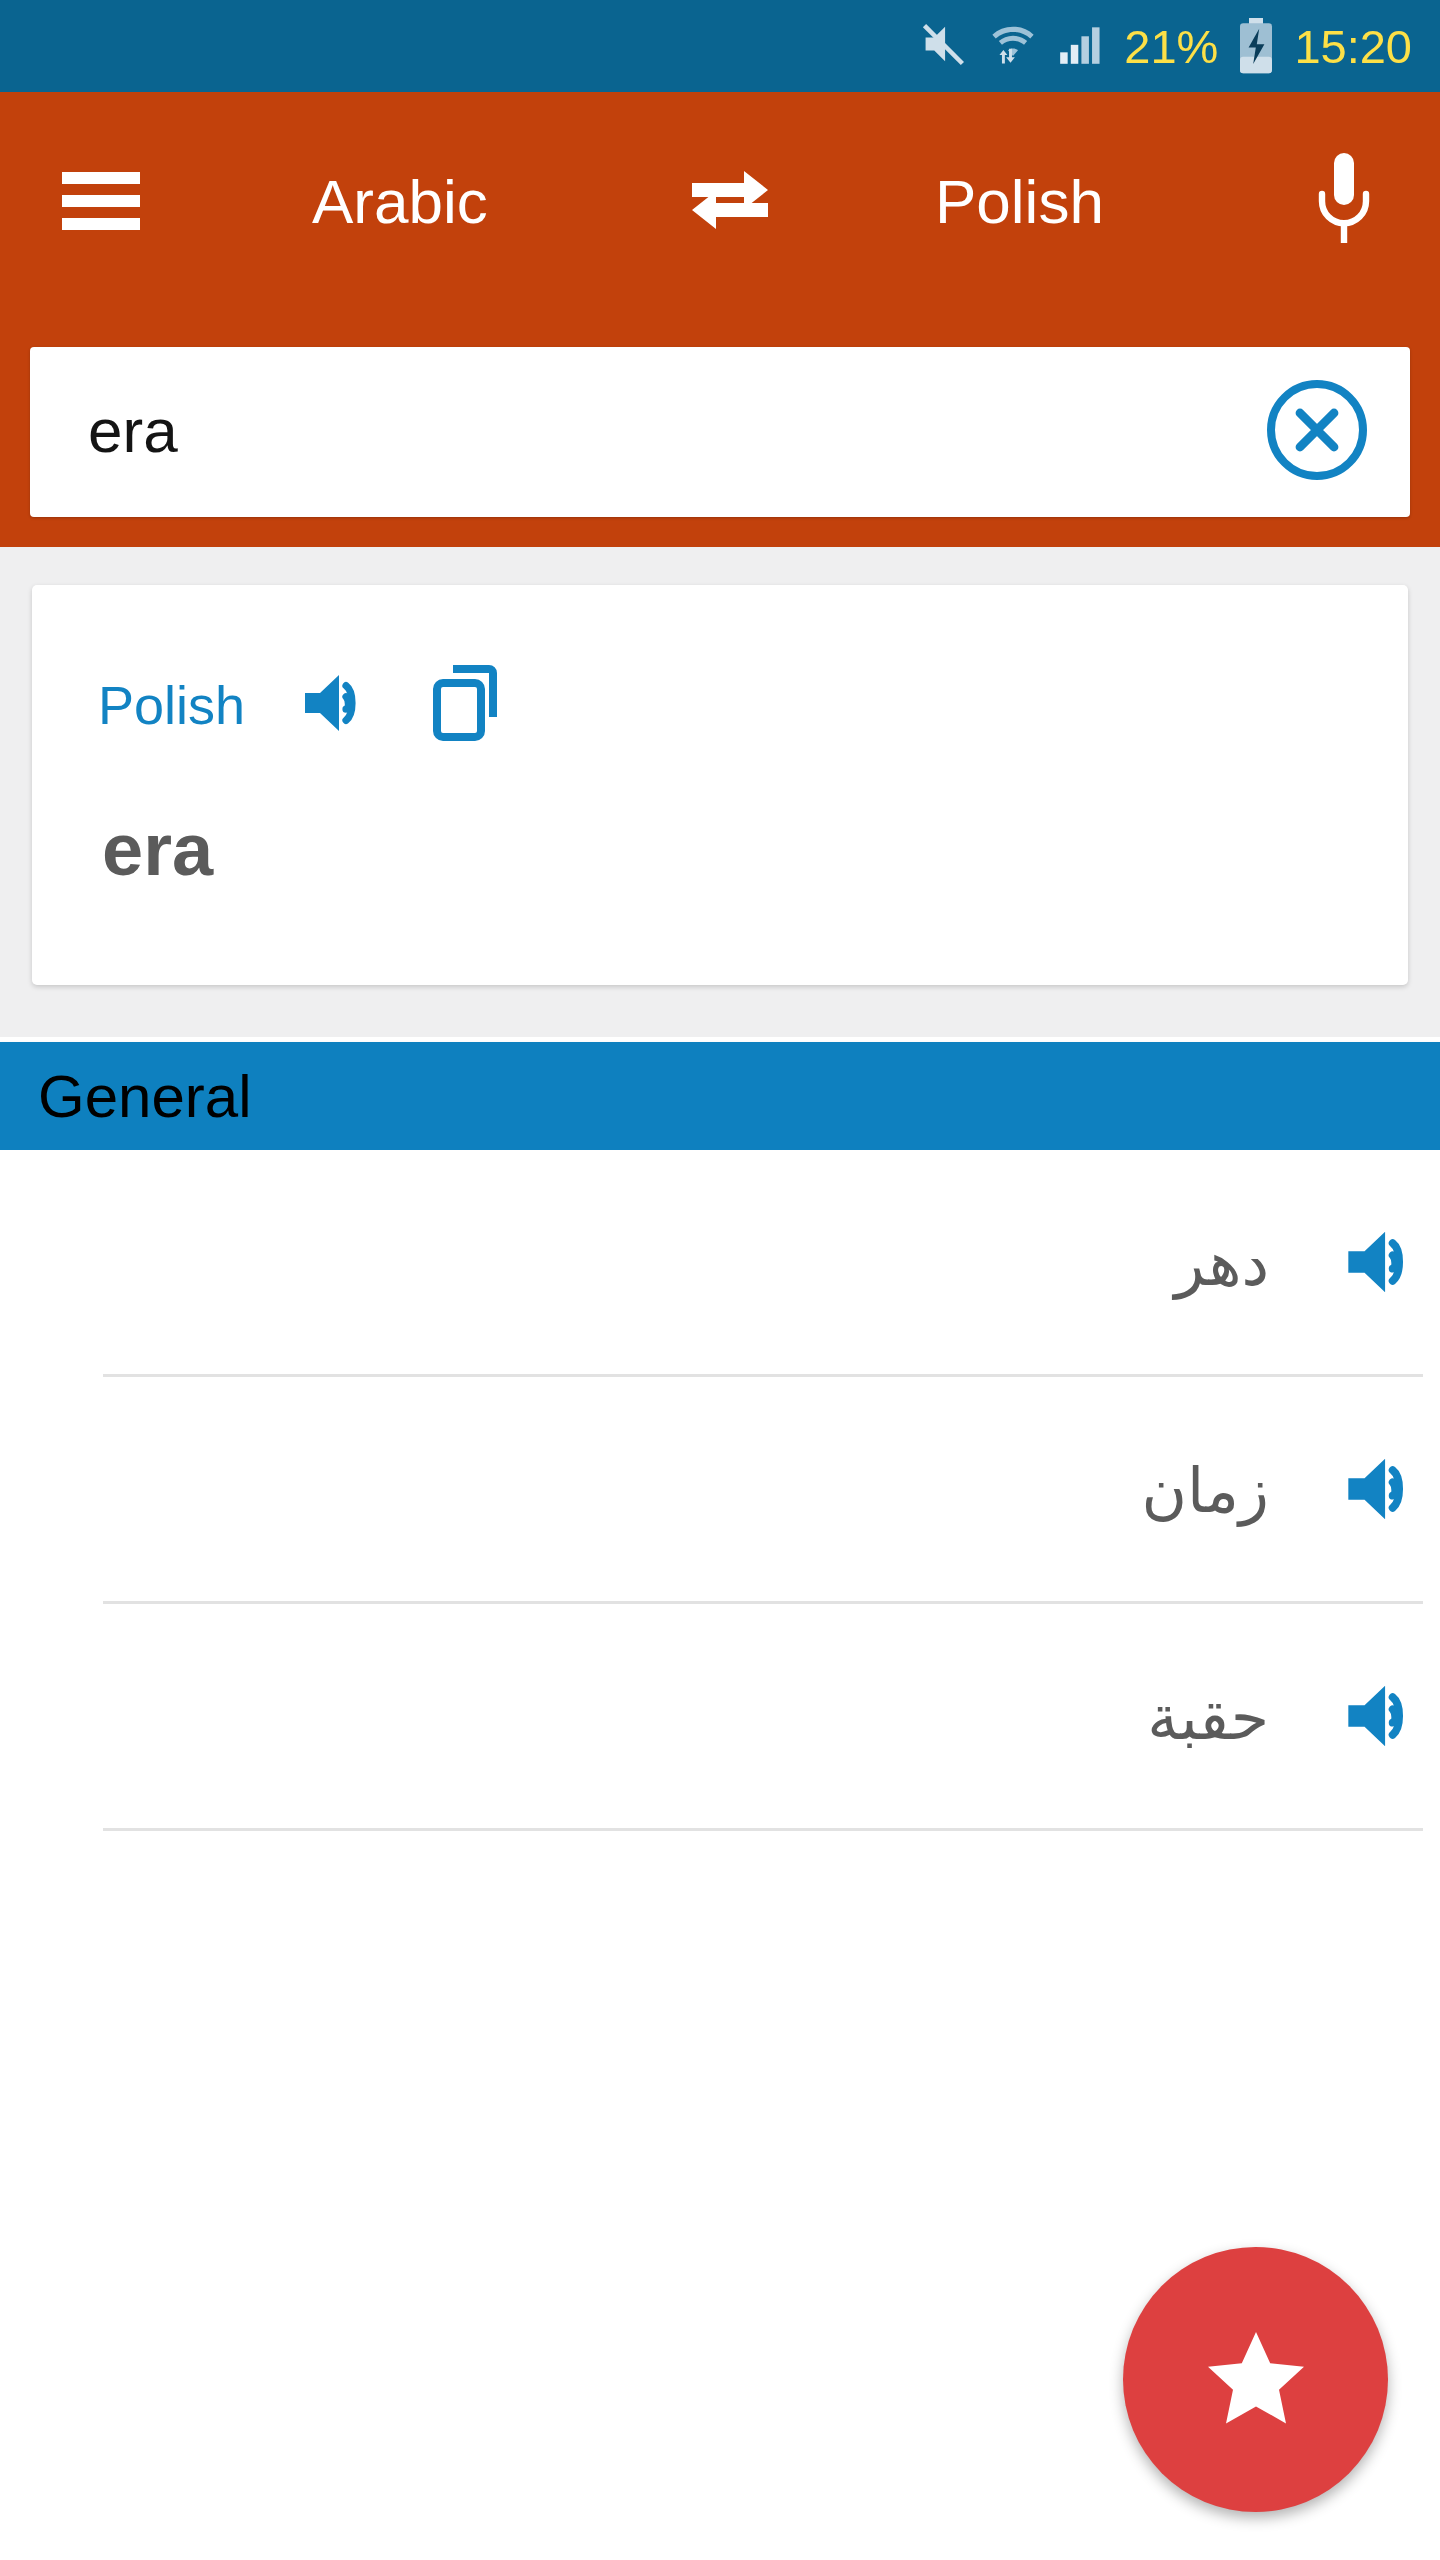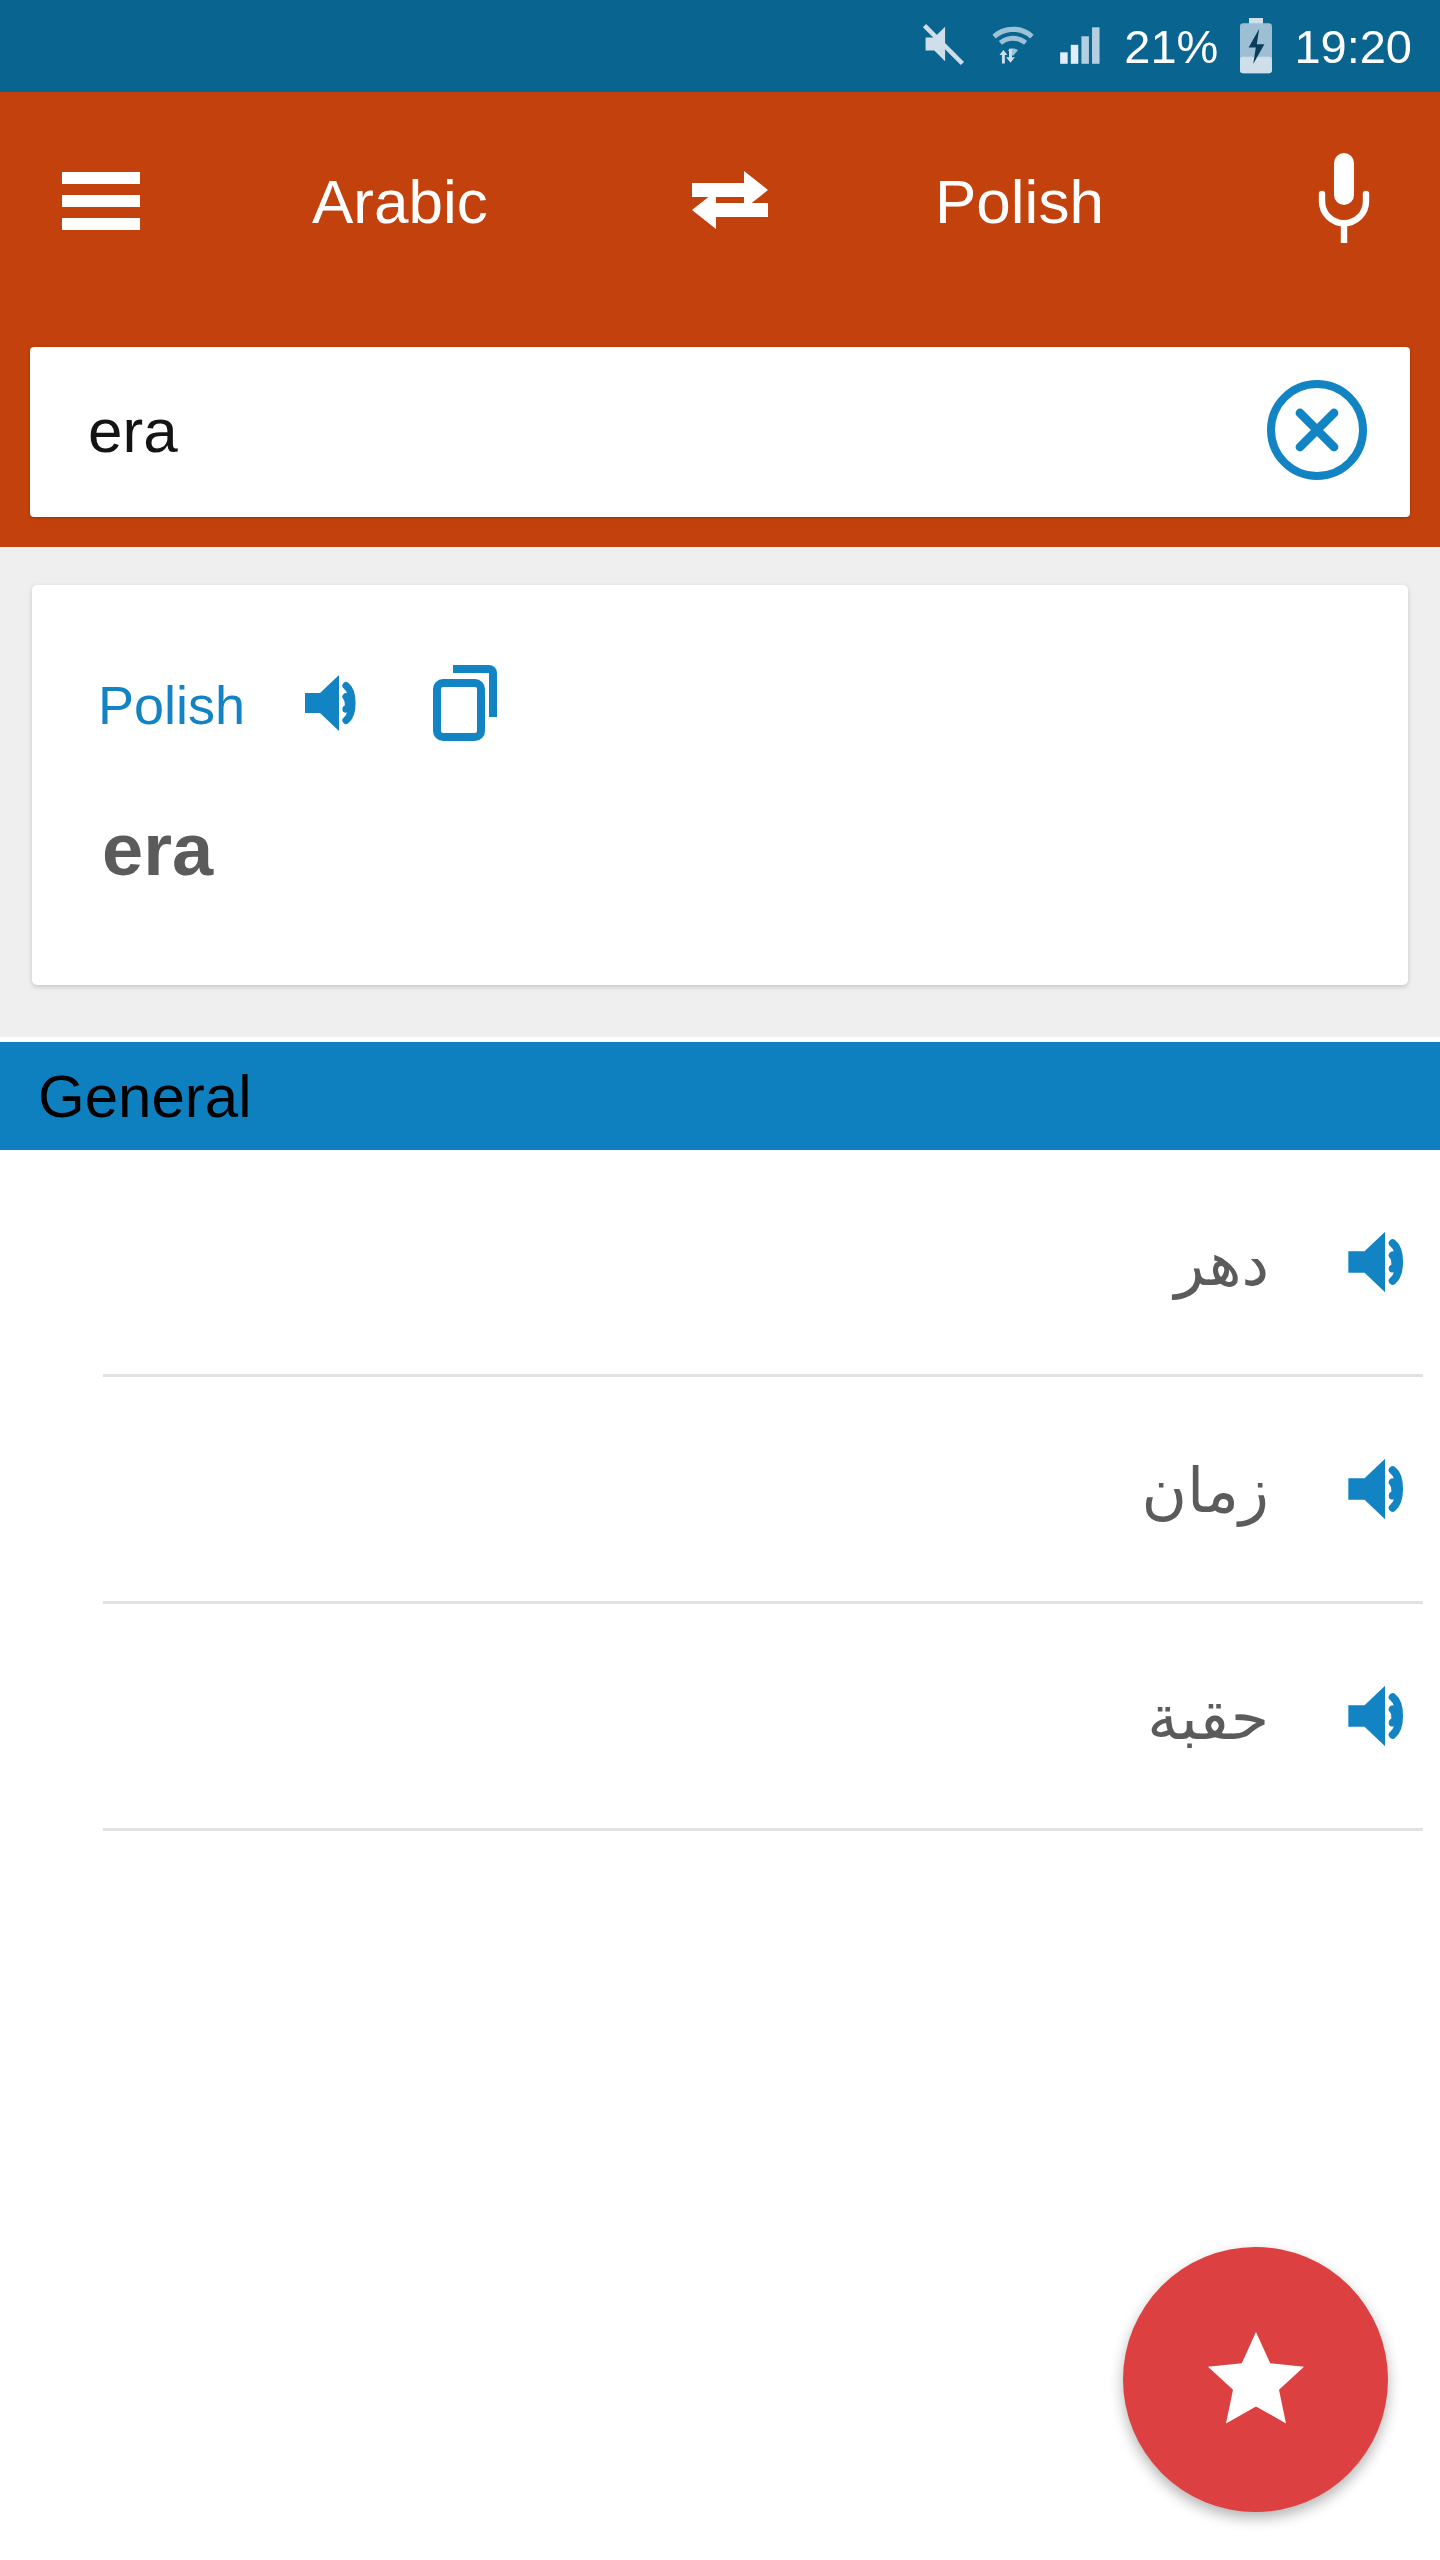--- a/index.html
+++ b/index.html
@@ -15,21 +15,21 @@
   
   .statusbar{
     position:absolute; top:0; left:0; width:1440px; height:92px;
     background:#0a6490;
     display:flex; align-items:center; justify-content:flex-end;
     padding-right:28px;
   }
   .sb-group{ display:flex; align-items:center; gap:18px; }
   .sb-icon{ display:block; }
   .sb-text{
-    color:#ffffff; font-size:47px; letter-spacing:0px;
+    color:#fde047; font-size:47px; letter-spacing:0px;
     font-family:"Liberation Sans", sans-serif; font-weight:400;
     line-height:1;
   }
   .sb-batt{ position:relative; width:40px; height:56px; }
 
   
   .appbar{
     position:absolute; top:92px; left:0; width:1440px; height:455px;
     background:#c2410c;
   }
@@ -195,21 +195,21 @@
 
       <span class="sb-icon sb-batt">
         <svg width="40" height="56" viewBox="0 0 20 28">
           <rect x="6.5" y="0" width="7" height="3" fill="#cfdfea"></rect>
           <rect x="2" y="2.6" width="16" height="25" rx="1.6" fill="#9ebfd3"></rect>
           <rect x="2" y="19.4" width="16" height="8.2" rx="1.6" fill="#cfdfea"></rect>
           <path d="M11.6 5.4l-5.3 9.4h3.6l-1.3 8.2 5.6-9.9h-3.8z" fill="#0a3d5a"></path>
         </svg>
       </span>
 
-      <span class="sb-text">19:20</span>
+      <span class="sb-text">15:20</span>
     </div>
   </div>
 
   <div class="appbar">
 
     <div class="appbar-top">
 
       <div class="hamburger">
         <span></span>
         <span></span>

